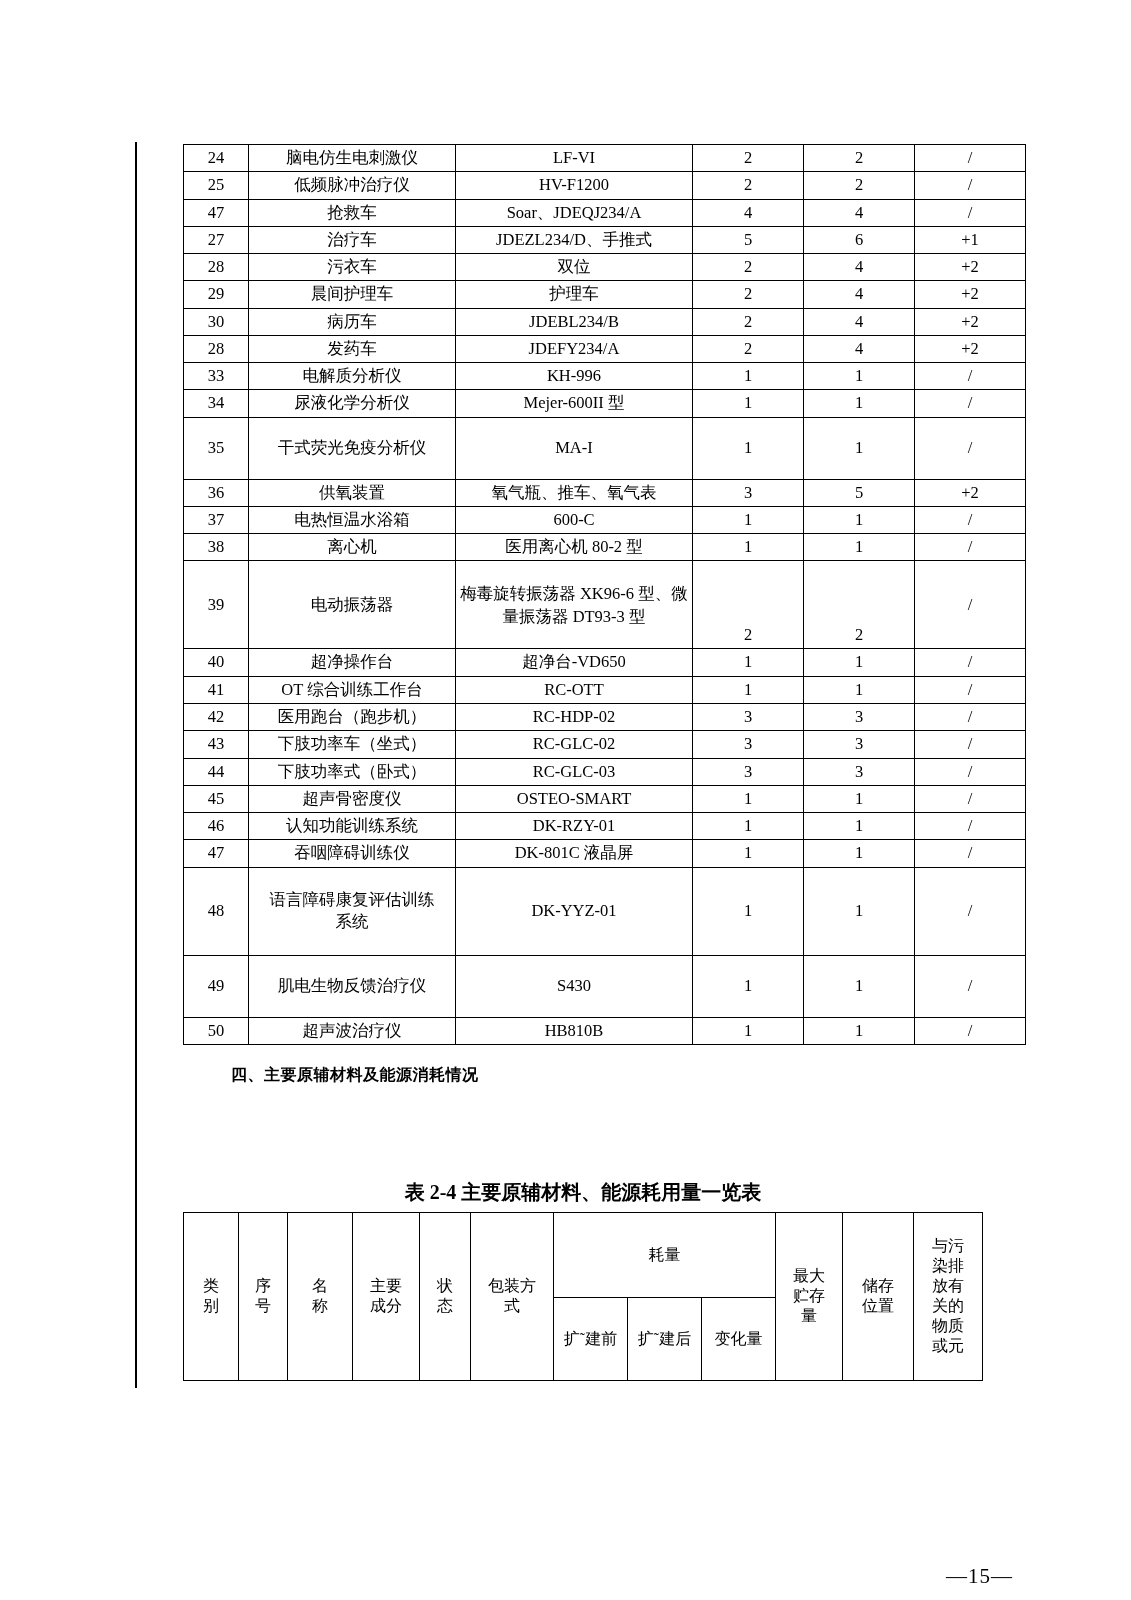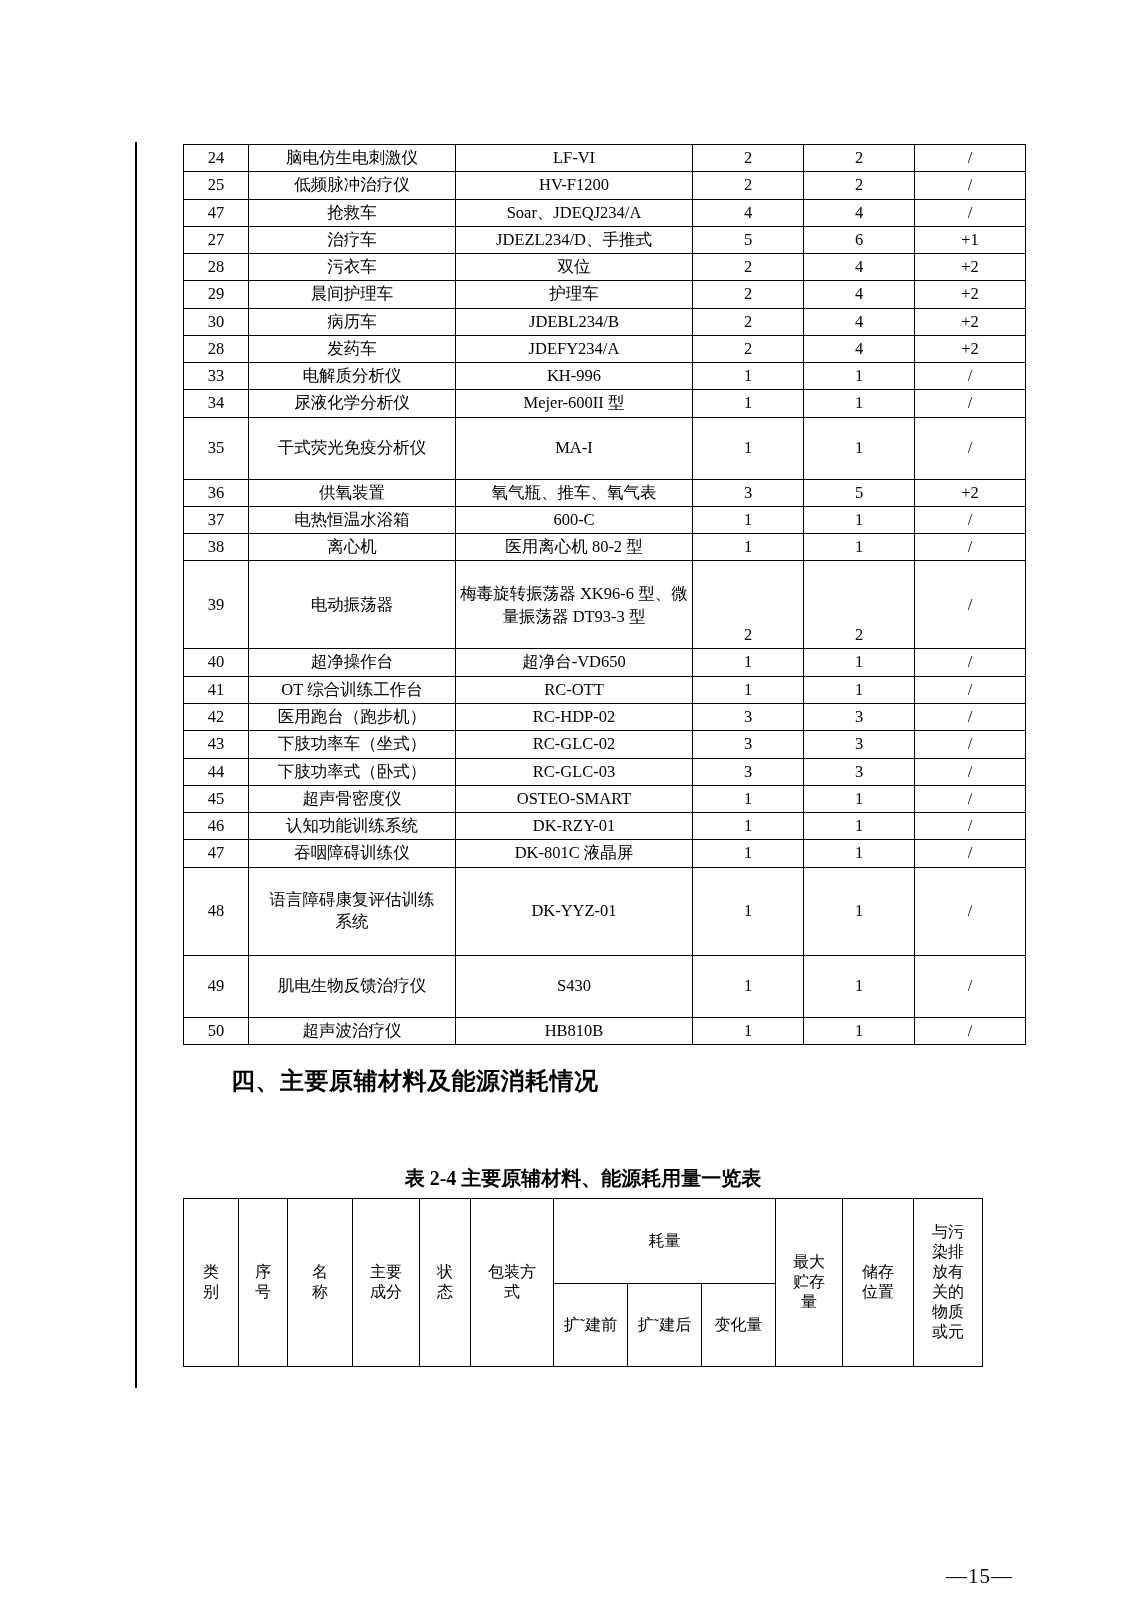--- a/index.html
+++ b/index.html
@@ -52,30 +52,30 @@
     font-weight: normal;
   }
   table.doc-table td.num { width: 58px; }
   table.doc-table td.name { width: 200px; margin-left: 42px; }
   table.doc-table td.model { width: 230px; }
   table.doc-table td.q1 { width: 104px; }
   table.doc-table td.q2 { width: 104px; }
   table.doc-table td.chg { width: 104px; }
 
   .section-title {
-    font-size: 24px;
+    font-size: 16px;
     font-weight: bold;
     margin: 20px 0 0 48px;
     letter-spacing: 0.5px;
   }
   .table-caption {
     text-align: center;
     font-size: 20px;
     font-weight: bold;
-    margin-top: 68px;
+    margin-top: 93px;
     margin-bottom: 6px;
   }
 
   
   table.mat-table {
     border-collapse: collapse;
     width: 800px;
     table-layout: fixed;
   }
   table.mat-table td {

